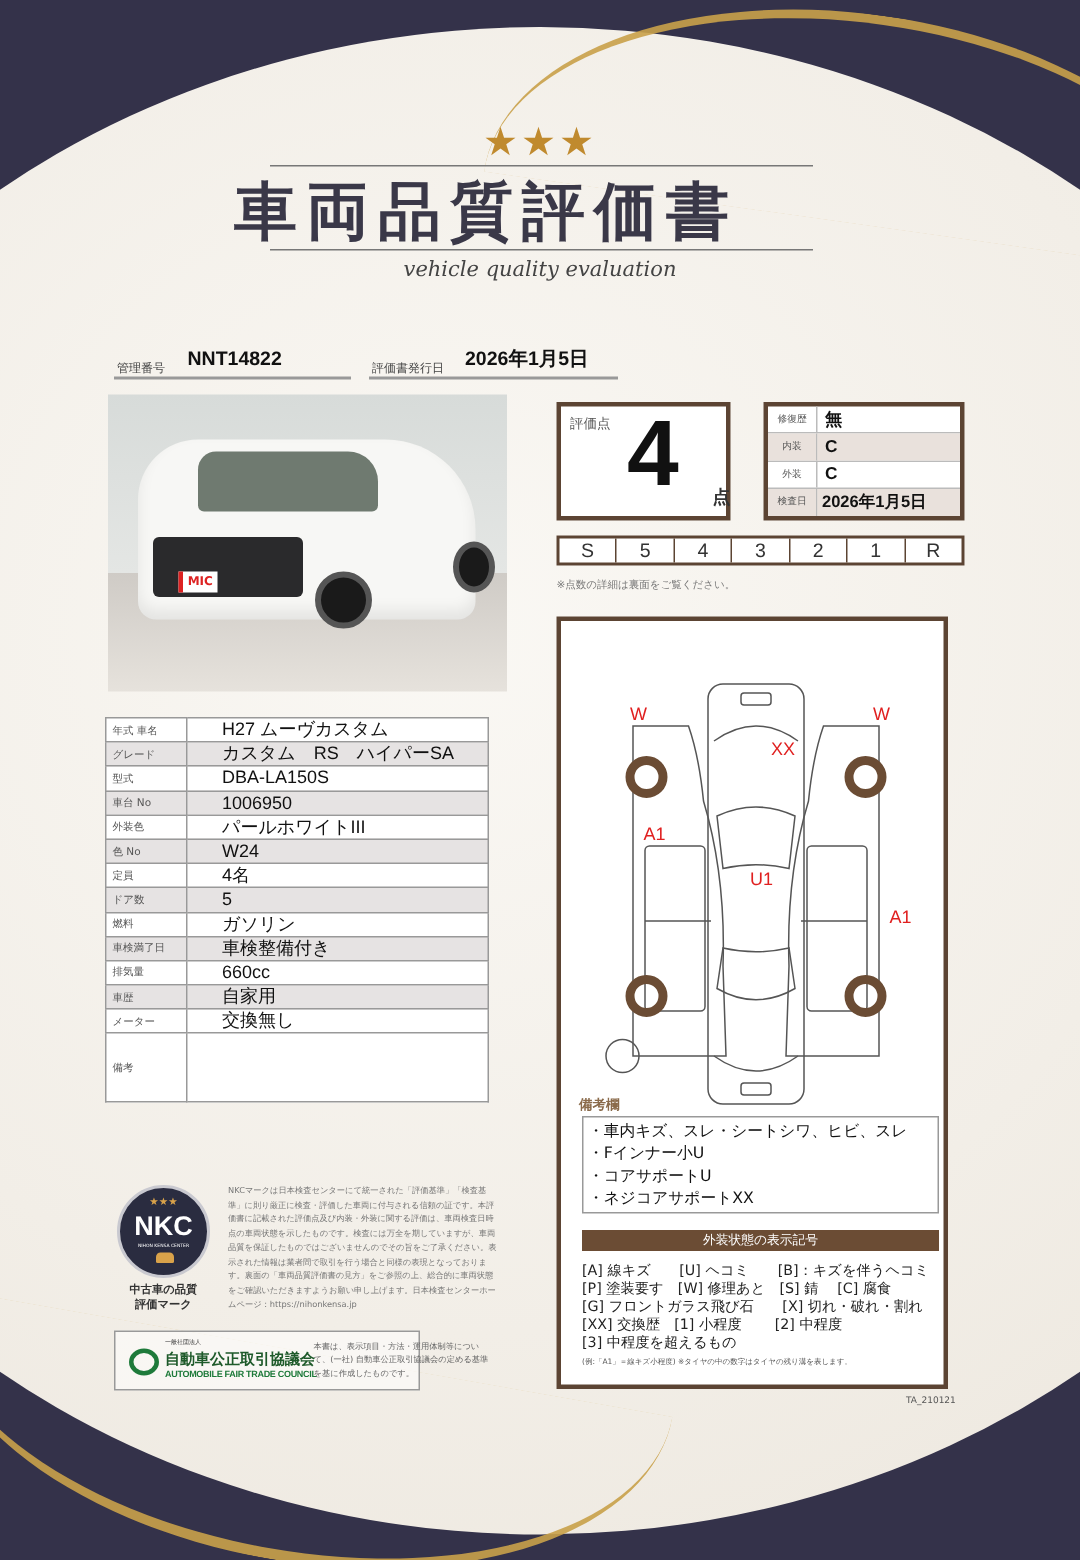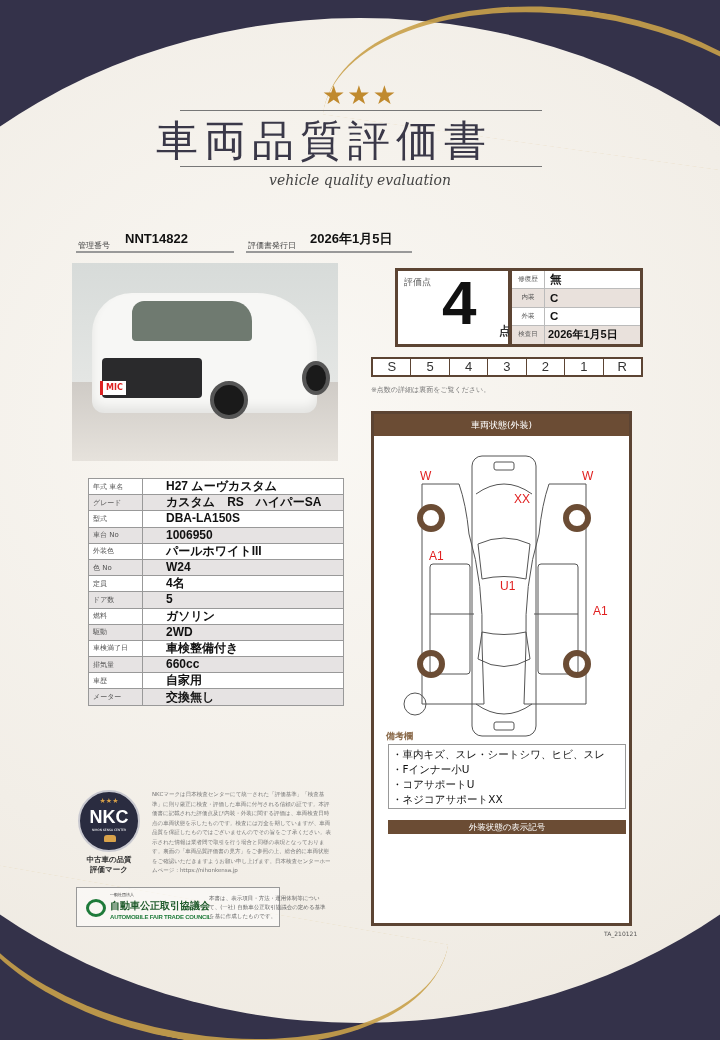--- a/index.html
+++ b/index.html
@@ -29,46 +29,46 @@
     border-bottom: 7px solid #c9a14a;
     border-radius: 0 0 50% 50% / 0 0 100% 100%;
     transform: rotate(10deg);
     opacity: 0.9;
   }
   .abs { position: absolute; }
 
   
   .stars { left: 0; width: 720px; top: 80px; text-align: center; color: #c08a2e; font-size: 26px; letter-spacing: 2px; }
   .title-line { left: 180px; width: 362px; height: 1px; background: #777; }
-  .title { left: 0; width: 648px; top: 113px; text-align: center; font-family: "DejaVu Serif", serif; font-size: 42px; font-weight: normal; color: #3a3848; letter-spacing: 6px; }
+  .title { left: 0; width: 648px; top: 113px; text-align: center; font-family: "DejaVu Serif", serif; font-size: 42px; font-weight: bold; color: #3a3848; letter-spacing: 6px; }
   .subtitle { left: 0; width: 720px; top: 172px; text-align: center; font-family: "DejaVu Serif", serif; font-style: italic; font-size: 14px; color: #444; }
 
   
   .hdr-label { font-size: 8px; color: #444; }
   .hdr-value { font-size: 13px; font-weight: bold; font-family: "Liberation Sans", sans-serif; }
   .hdr-line { height: 2px; background: #999; }
 
   
   .photo { left: 72px; top: 263px; width: 266px; height: 198px; background: linear-gradient(#d7dbd9 0%, #e4e6e4 60%, #cfcbc6 60%, #e6e2dc 100%); overflow: hidden; }
   .car-body { position: absolute; left: 20px; top: 30px; width: 225px; height: 120px; background: #f7f7f5; border-radius: 40px 60px 12px 12px; box-shadow: inset 0 -6px 10px rgba(0,0,0,0.08); }
   .car-window { position: absolute; left: 60px; top: 38px; width: 120px; height: 40px; background: #6f7a70; border-radius: 12px 20px 4px 4px; }
   .car-grille { position: absolute; left: 30px; top: 95px; width: 100px; height: 40px; background: #2a2a2c; border-radius: 4px; }
   .car-wheel { position: absolute; width: 38px; height: 38px; background: #1a1a1a; border-radius: 50%; border: 4px solid #555; }
-  .mic-badge { position: absolute; left: 28px; top: 118px; width: 26px; height: 14px; background: #fff; border-left: 3px solid #d22; font-size: 8px; font-weight: bold; color: #d22; text-align: center; line-height: 14px; }
-
-  
-  .spec { left: 88px; top: 478px; width: 256px; border: 1px solid #888; border-collapse: collapse; background: #fff; }
+  .mic-badge { position: absolute; left: 47px; top: 118px; width: 26px; height: 14px; background: #fff; border-left: 3px solid #d22; font-size: 8px; font-weight: bold; color: #d22; text-align: center; line-height: 14px; }
+
+  
+  .spec { left: 70px; top: 478px; width: 256px; border: 1px solid #888; border-collapse: collapse; background: #fff; }
   .spec td { border: 1px solid #999; height: 16.2px; padding: 0 4px; }
   .spec td.k { width: 54px; font-size: 7px; color: #555; }
-  .spec td.v { font-size: 12px; font-weight: bold; font-family: "Liberation Sans", sans-serif; line-height: 15px; padding-left: 23px; }
+  .spec td.v { font-size: 12px; font-weight: normal; font-family: "Liberation Sans", sans-serif; line-height: 15px; padding-left: 23px; }
   .spec tr:nth-child(even) td { background: #e6e3e3; }
   .spec tr.note td { height: 46px; background: #fff; }
 
   
-  .score-box { left: 371px; top: 268px; width: 116px; height: 79px; border: 3px solid #5c4433; background: #fff; margin-left: 24px; }
+  .score-box { left: 371px; top: 268px; width: 116px; height: 79px; border: 3px solid #5c4433; background: #fff; }
   .score-label { position: absolute; left: 6px; top: 5px; font-size: 9px; color: #555; }
   .score-num { position: absolute; left: 44px; top: -4px; font-size: 62px; font-weight: bold; font-family: "Liberation Sans", sans-serif; }
   .score-unit { position: absolute; left: 101px; top: 52px; font-size: 12px; font-weight: bold; color: #333; }
 
   .info-box { left: 509px; top: 268px; width: 134px; height: 79px; border: 3px solid #5c4433; background: #fff; }
   .info-row { display: flex; height: 18.25px; border-bottom: 1px solid #bbb; }
   .info-row:last-child { border-bottom: none; }
   .info-row .k { width: 33px; font-size: 6.5px; color: #555; display: flex; align-items: center; justify-content: center; border-right: 1px solid #bbb; text-align: center; }
   .info-row .v { flex: 1; font-size: 11.5px; font-weight: bold; padding-left: 5px; display: flex; align-items: center; font-family: "Liberation Sans", sans-serif; }
   .info-row.shade .k, .info-row.shade .v { background: #e9e1dc; }
@@ -169,38 +169,38 @@
       </tr>
   <tr>
         <td class="k">ドア数</td>
         <td class="v">5</td>
       </tr>
   <tr>
         <td class="k">燃料</td>
         <td class="v">ガソリン</td>
       </tr>
   <tr>
-        <td class="k">駆動</td>
-        <td class="v">2WD</td>
-      </tr>
-  <tr>
         <td class="k">車検満了日</td>
         <td class="v">車検整備付き</td>
       </tr>
   <tr>
         <td class="k">排気量</td>
         <td class="v">660cc</td>
       </tr>
   <tr>
         <td class="k">車歴</td>
         <td class="v">自家用</td>
       </tr>
   <tr>
         <td class="k">メーター</td>
         <td class="v">交換無し</td>
+      </tr>
+  <tr class="note">
+        <td class="k">備考</td>
+        <td class="v"></td>
       </tr>
 </tbody>
   </table>
 
 <div class="abs score-box">
   <span class="score-label">評価点</span>
   <span class="score-num">4</span>
   <span class="score-unit">点</span>
 </div>
 
@@ -228,21 +228,20 @@
   <div>5</div>
   <div>4</div>
   <div>3</div>
   <div>2</div>
   <div>1</div>
   <div>R</div>
 </div>
 <div class="abs scale-note">※点数の詳細は裏面をご覧ください。</div>
 
 <div class="abs cond">
-  <div class="cond-hdr">車両状態(外装)</div>
 
   <svg class="diagram" viewBox="0 0 220 300" fill="none" stroke="#555" stroke-width="1">
 
     <path d="M28 40 L65 40 Q72 60 75 90 Q90 140 88 200 L90 260 L28 260 Z"></path>
     <rect x="36" y="120" width="40" height="110" rx="3"></rect>
     <line x1="36" y1="170" x2="80" y2="170"></line>
 
     <path d="M192 40 L155 40 Q148 60 145 90 Q130 140 132 200 L130 260 L192 260 Z"></path>
     <rect x="144" y="120" width="40" height="110" rx="3"></rect>
     <line x1="140" y1="170" x2="184" y2="170"></line>
@@ -272,20 +271,28 @@
 
   <div class="remark-label">備考欄</div>
   <div class="remark-box">
     <div>・車内キズ、スレ・シートシワ、ヒビ、スレ</div>
     <div>・Fインナー小U</div>
     <div>・コアサポートU</div>
     <div>・ネジコアサポートXX</div>
   </div>
 
   <div class="legend-hdr">外装状態の表示記号</div>
+  <div class="legend">
+    <div>[A] 線キズ　　[U] ヘコミ　　[B]：キズを伴うヘコミ</div>
+    <div>[P] 塗装要す　[W] 修理あと　[S] 錆　 [C] 腐食</div>
+    <div>[G] フロントガラス飛び石　　[X] 切れ・破れ・割れ</div>
+    <div>[XX] 交換歴　[1] 小程度　　 [2] 中程度</div>
+    <div>[3] 中程度を超えるもの</div>
+    <div class="small">(例:「A1」＝線キズ小程度) ※タイヤの中の数字はタイヤの残り溝を表します。</div>
+  </div>
 </div>
 <div class="abs ta-code">TA_210121</div>
 
 <div class="abs nkc-badge">
   <span class="nkc-stars">★★★</span>
   <span class="nkc-text">NKC</span>
   <span class="nkc-sub">NIHON KENSA CENTER</span>
   <span class="nkc-car"></span>
 </div>
 <div class="abs nkc-caption">

